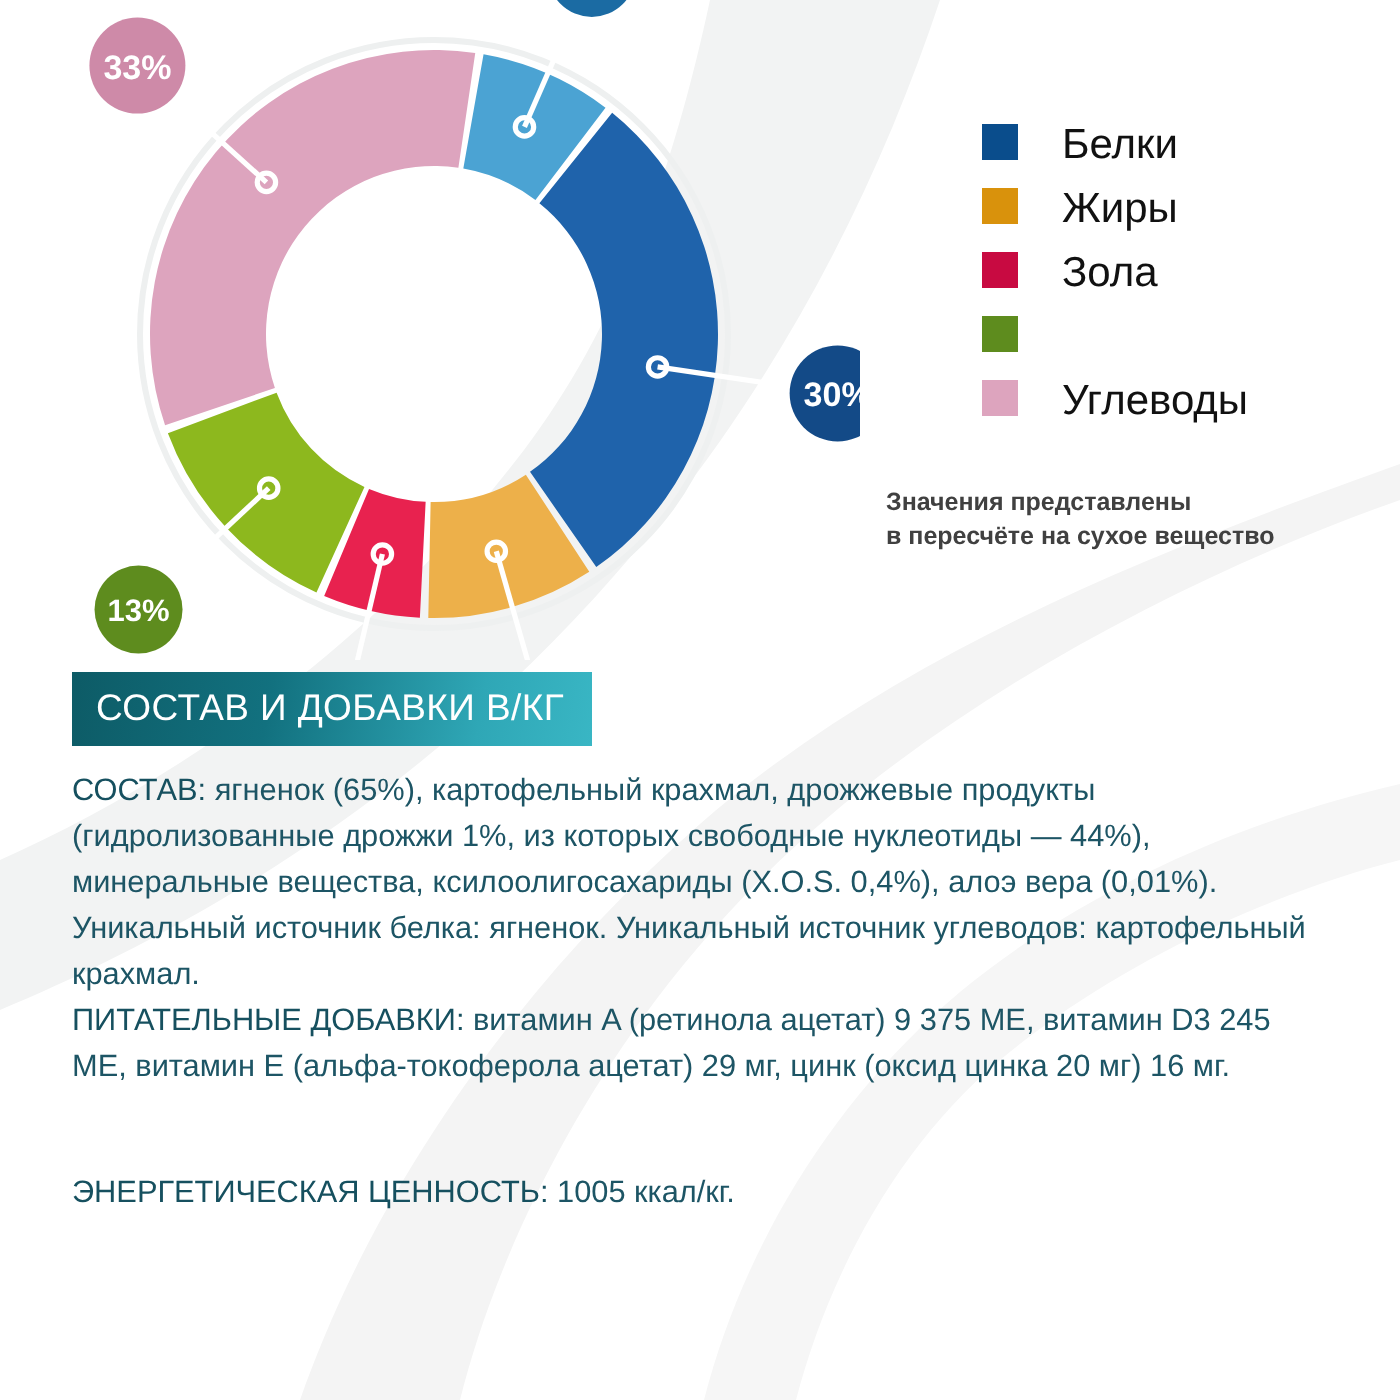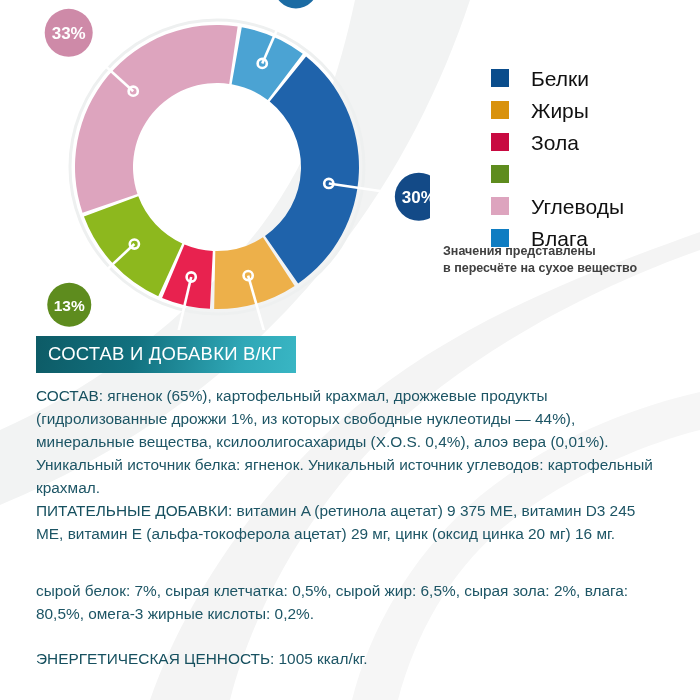--- a/index.html
+++ b/index.html
@@ -16,21 +16,21 @@
   
   #chart-area{position:absolute;left:0;top:0;width:430px;height:330px;}
   #donut-svg{position:absolute;left:0;top:0;}
   .cal-text{
     font-family:"Liberation Sans","DejaVu Sans",sans-serif;
     font-weight:bold;fill:#ffffff;text-anchor:middle;dominant-baseline:central;
   }
 
   
   #legend{position:absolute;left:443px;top:62px;width:250px;}
-  .legend-row{display:flex;align-items:center;height:32px;padding-left:48px;}
+  .legend-row{display:flex;align-items:flex-start;height:32px;padding-left:48px;}
   .legend-swatch{width:18px;height:18px;flex:0 0 18px;margin-right:22px;}
   .legend-label{font-size:21px;color:#111111;line-height:1;white-space:nowrap;}
   #legend-note{
     position:absolute;left:443px;top:243px;width:240px;
     font-size:12.5px;font-weight:bold;color:#404040;line-height:1.35;
   }
 
   
   #content{position:absolute;left:0;top:336px;width:700px;}
   .sec-head{
@@ -124,24 +124,20 @@
       <span class="legend-swatch" style="background: rgb(200, 10, 65);"></span>
       <span class="legend-label">Зола</span>
     </div>
     <div class="legend-row">
       <span class="legend-swatch" style="background: rgb(94, 140, 30);"></span>
     </div>
     <div class="legend-row">
       <span class="legend-swatch" style="background: rgb(221, 164, 190);"></span>
       <span class="legend-label">Углеводы</span>
     </div>
-    <div class="legend-row">
-      <span class="legend-swatch" style="background: rgb(15, 125, 194);"></span>
-      <span class="legend-label">Влага</span>
-    </div>
   </div>
 
   <div id="legend-note">
     <div>Значения представлены</div>
     <div>в пересчёте на сухое вещество</div>
   </div>
 
   <div id="content">
 
     <div class="sec-head">СОСТАВ И ДОБАВКИ В/КГ</div>
@@ -150,23 +146,20 @@
       <b>СОСТАВ:</b><span> ягненок (65%), картофельный крахмал, дрожжевые продукты (гидролизованные дрожжи 1%, из которых свободные нуклеотиды — 44%), минеральные вещества, ксилоолигосахариды (X.O.S. 0,4%), алоэ вера (0,01%). Уникальный источник белка: ягненок.  Уникальный источник углеводов: картофельный крахмал.</span>
     </p>
 
     <p class="body-text" style="margin-top:0">
       <b>ПИТАТЕЛЬНЫЕ ДОБАВКИ:</b><span> витамин A (ретинола ацетат) 9 375 МЕ, витамин D3 245 МЕ, витамин Е (альфа-токоферола ацетат) 29 мг, цинк (оксид цинка 20 мг) 16 мг.</span>
     </p>
 
     <div class="gap-c"></div>
 
 
-    <p class="body-text" style="margin-top:16px">
-      <span>сырой белок: 7%, сырая клетчатка: 0,5%, сырой жир: 6,5%, сырая зола: 2%, влага: 80,5%, омега-3 жирные кислоты: 0,2%.</span>
-    </p>
 
     <div class="gap-b"></div>
 
     <p class="body-text" style="margin-top:0">
       <b>ЭНЕРГЕТИЧЕСКАЯ ЦЕННОСТЬ:</b><span> 1005 ккал/кг.</span>
     </p>
 
   </div>
 </div>
 

